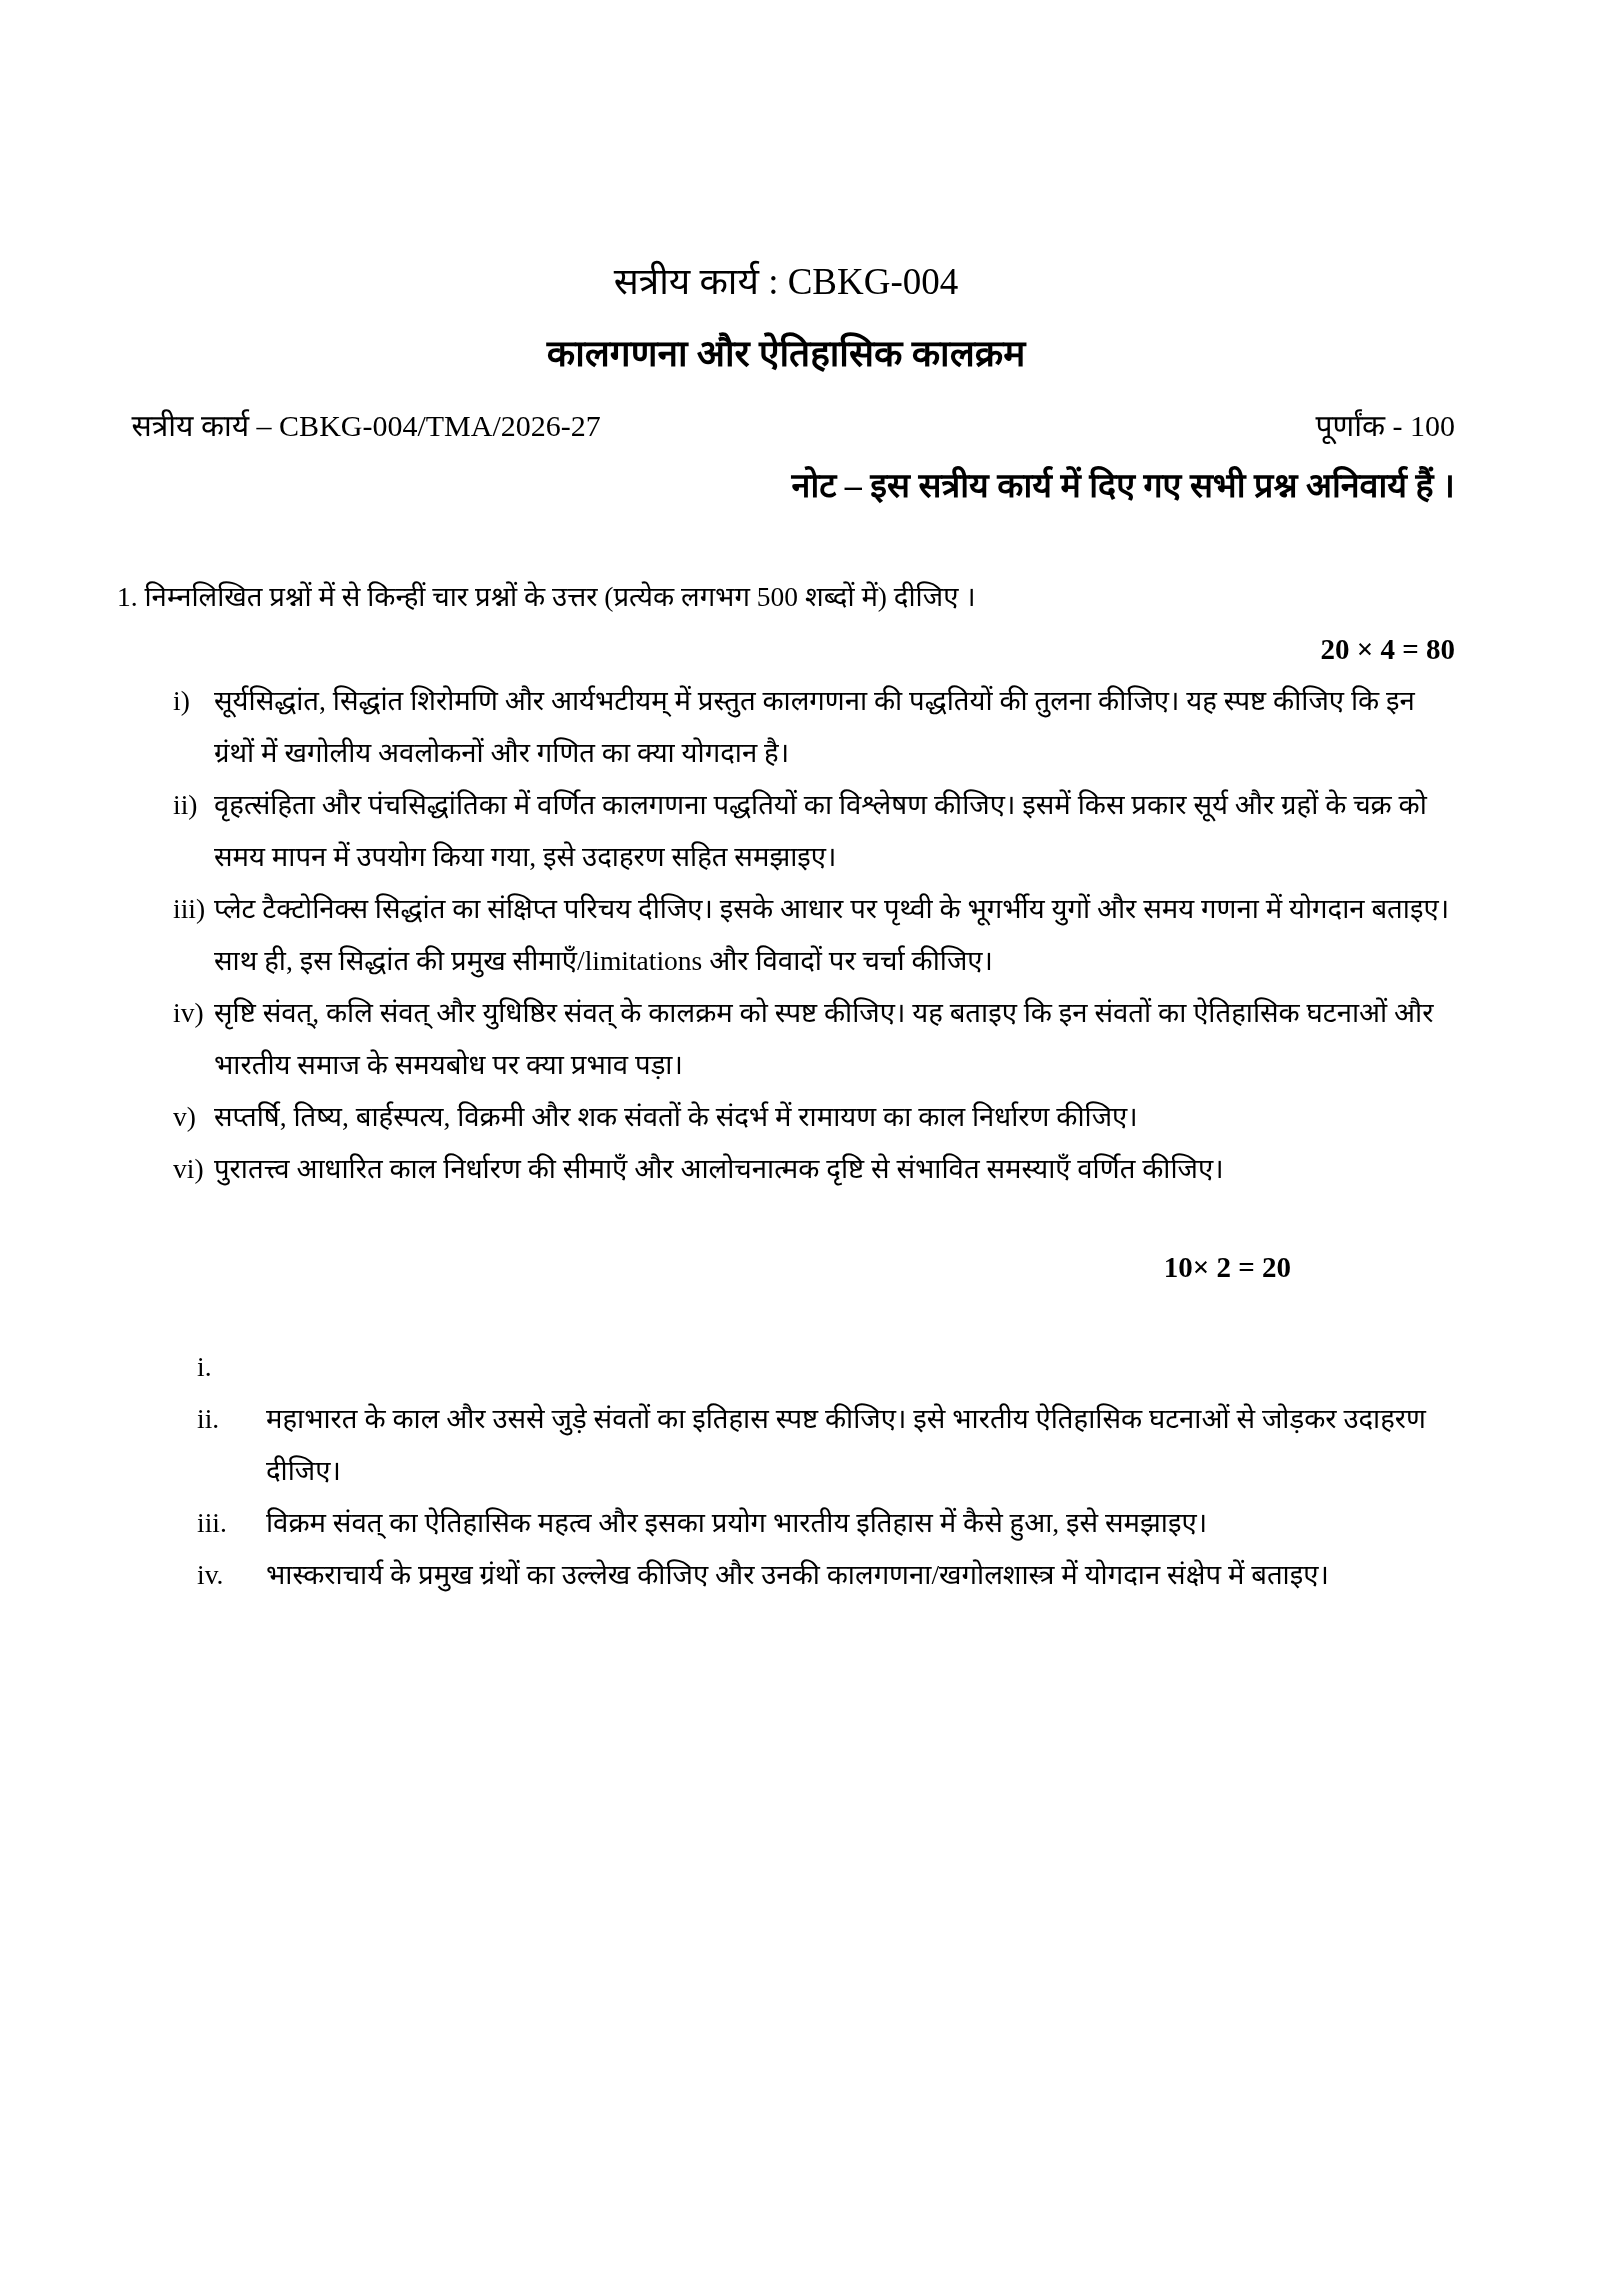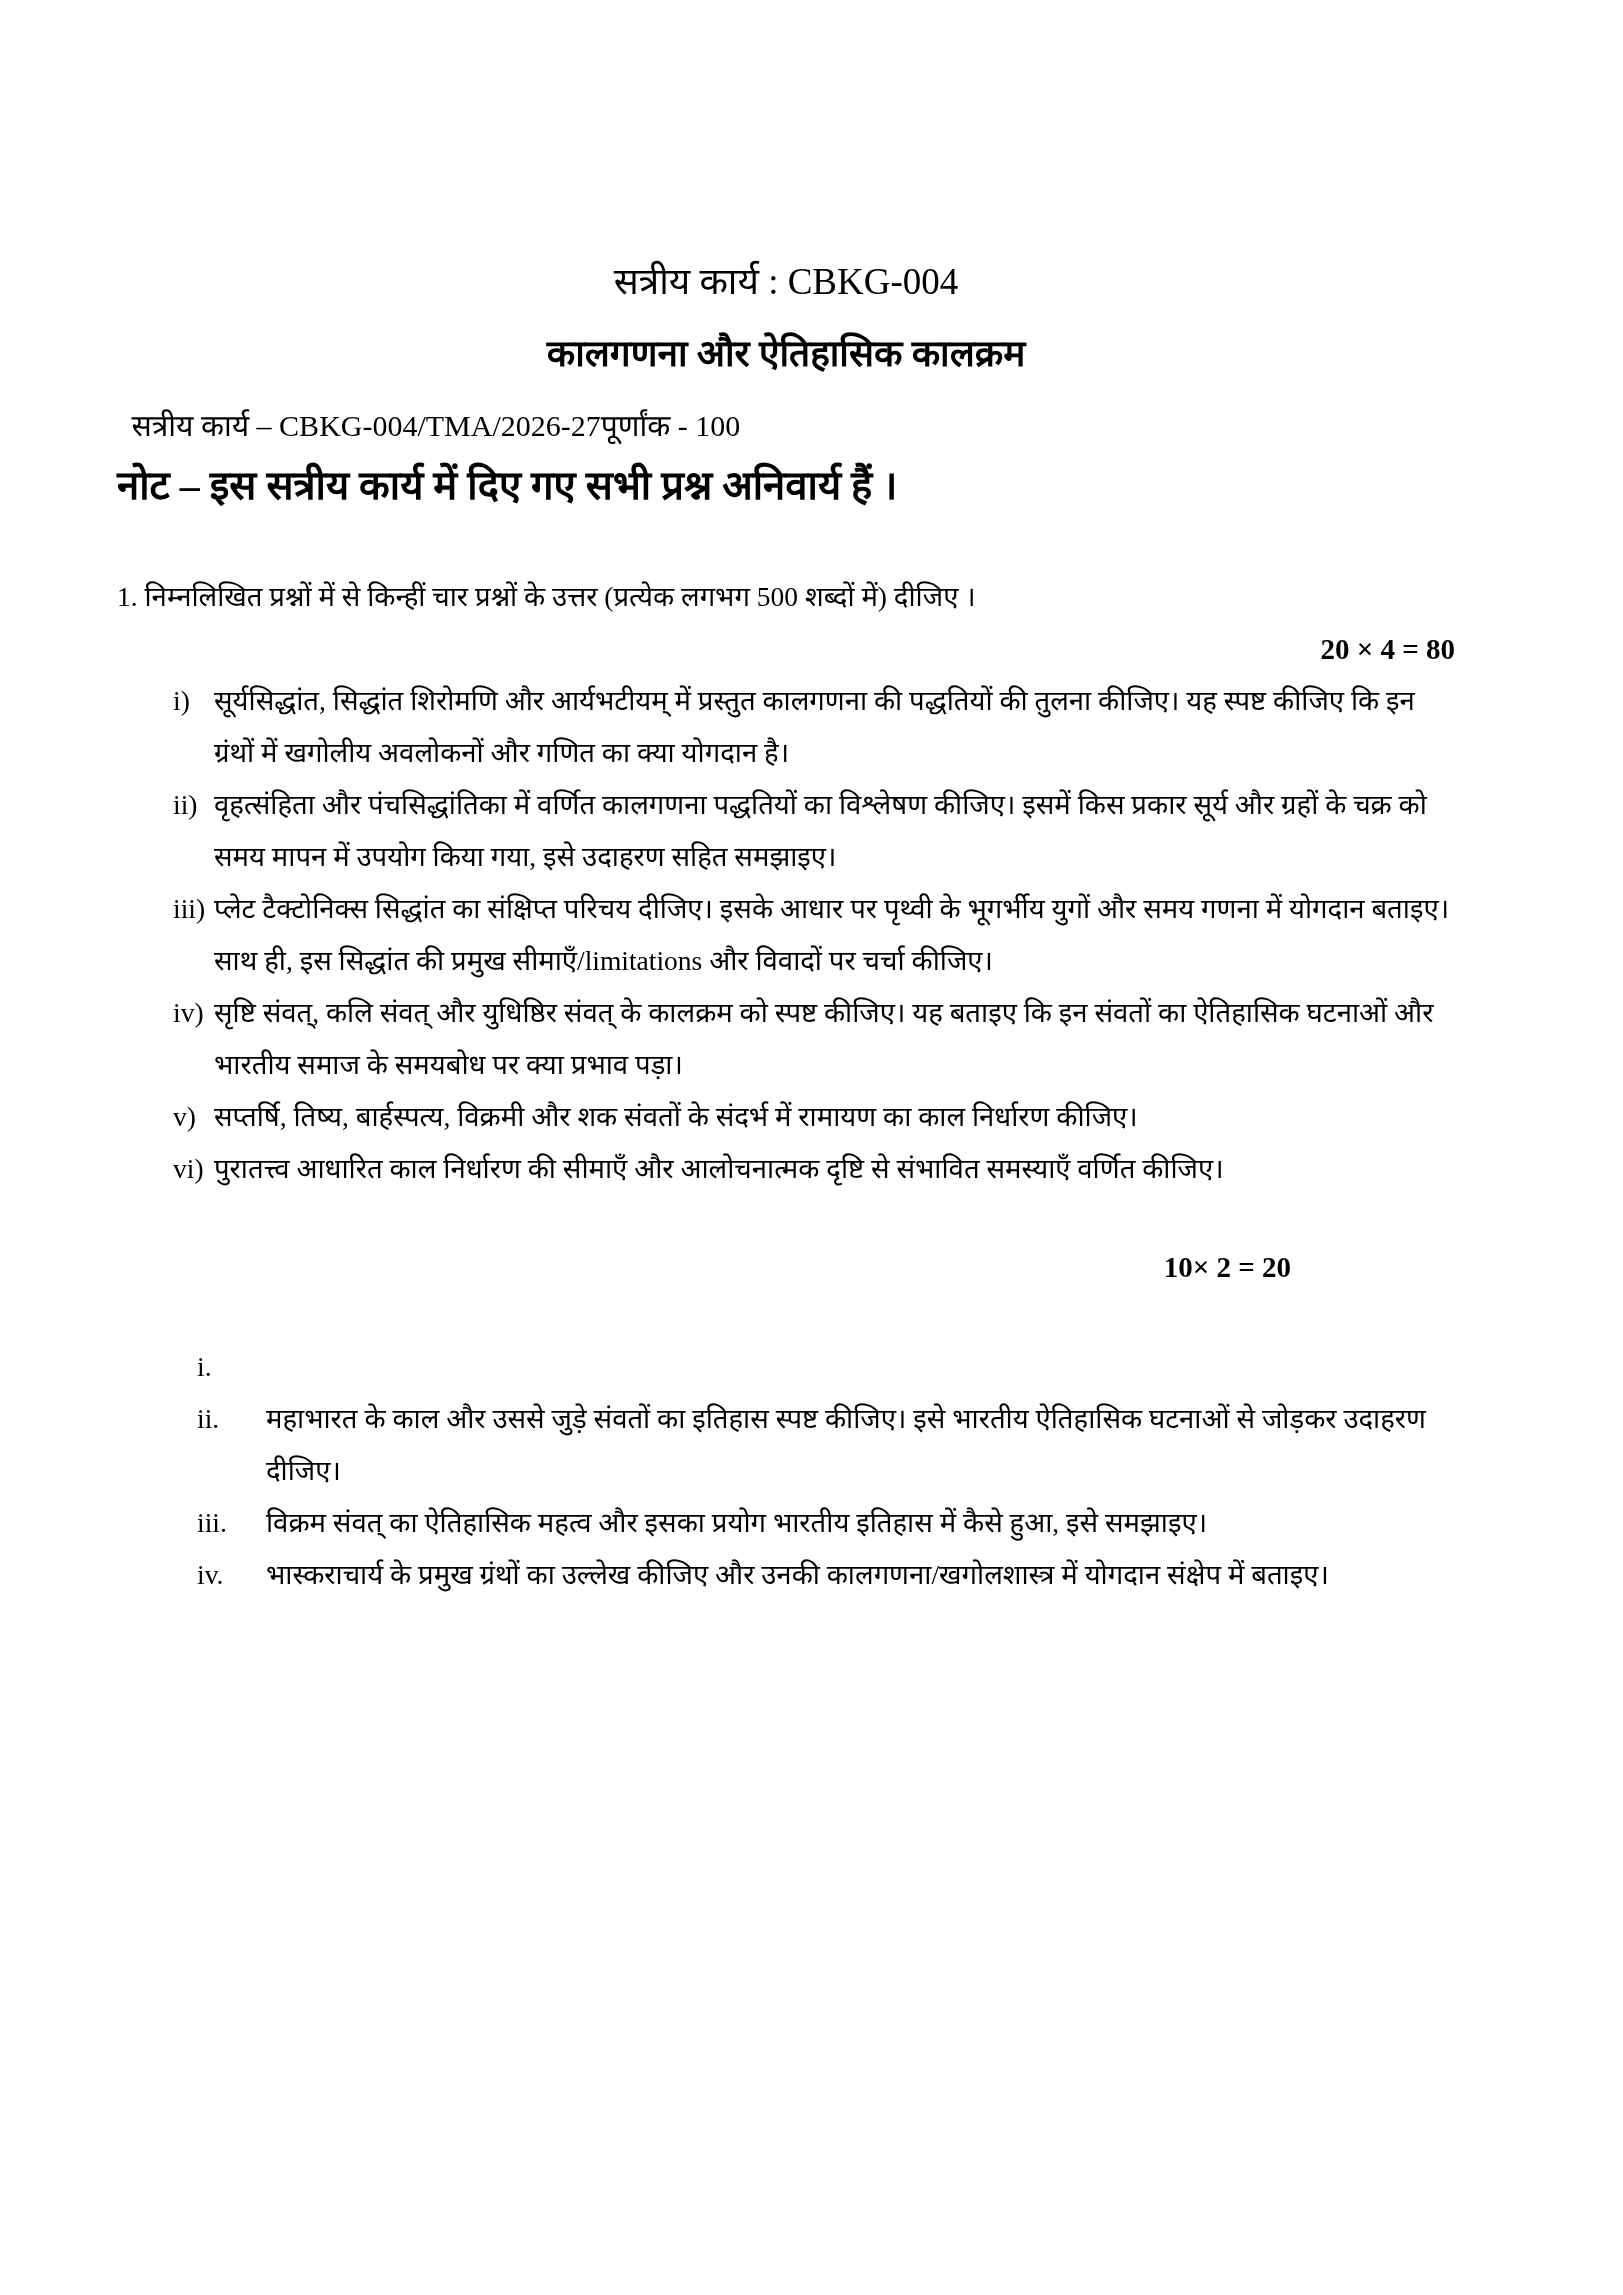--- a/index.html
+++ b/index.html
@@ -30,32 +30,33 @@
   }
   .title2 {
     font-size: 37px;
     font-weight: 700;
     text-align: center;
     line-height: 59px;
     margin: 0 0 19.6px 0;
   }
   .course-row {
     display: flex;
-    justify-content: flex-start;
+    justify-content: space-between;
     align-items: baseline;
     font-size: 30px;
     line-height: 46px;
     padding-left: 14.4px;
     margin: 0 0 14.4px 0;
   }
   .note-line {
-    font-size: 40px;
+    font-size: 34px;
     font-weight: 700;
     line-height: 46px;
     margin: 0 0 62px 0;
+    text-align: right;
   }
   .q-head {
     display: flex;
     align-items: baseline;
     font-size: 27.5px;
     line-height: 52px;
     margin: 0;
     flex-direction: column;
   }
   .q-marks {

